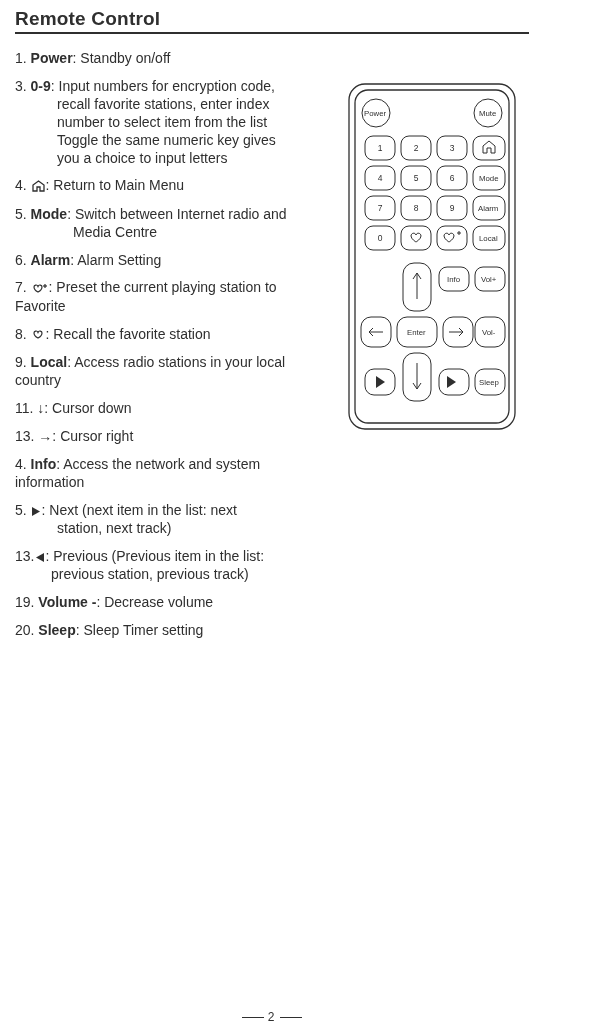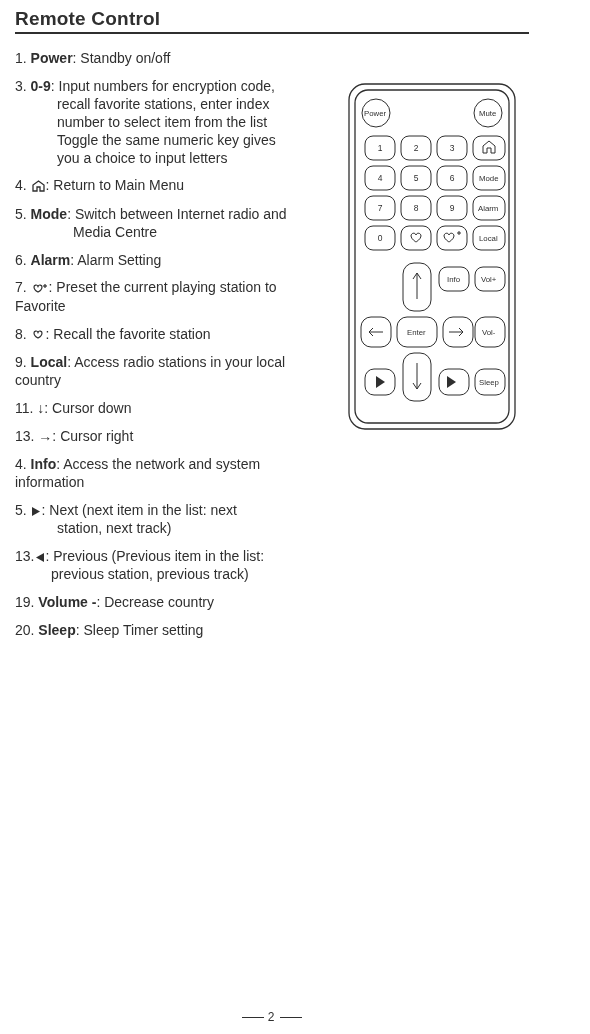--- a/index.html
+++ b/index.html
@@ -49,21 +49,21 @@
         <div class="itm"><span class="n">9. </span><span class="b">Local</span><span>: Access radio stations in your local</span><br><span>country</span></div>
         <div class="itm"><span class="n">11. </span><span class="ico"><span class="arrow">↓</span></span><span>: Cursor down</span></div>
         <div class="itm"><span class="n">13. </span><span class="ico"><span class="arrow">→</span></span><span>: Cursor right</span></div>
         <div class="itm"><span class="n">4. </span><span class="b">Info</span><span>: Access the network and system</span><br><span>information</span></div>
         <div class="itm nested"><span class="n">5. </span><span class="ico"><svg width="11" height="11" style="display:inline-block;vertical-align:-2px">
               <path d="M1 1l8 4.5L1 10z" fill="#2f2f2f"></path>
             </svg></span><span>: Next (next item in the list: next</span><span class="sub" style="padding-left:42px">station, next track)</span></div>
         <div class="itm nested"><span class="n">13.</span><span class="ico"><svg width="11" height="11" style="display:inline-block;vertical-align:-2px">
               <path d="M10 1L2 5.5 10 10z" fill="#2f2f2f"></path>
             </svg></span><span>: Previous (Previous item in the list:</span><span class="sub" style="padding-left:36px">previous station, previous track)</span></div>
-        <div class="itm"><span class="n">19. </span><span class="b">Volume -</span><span>: Decrease country</span></div>
+        <div class="itm"><span class="n">19. </span><span class="b">Volume -</span><span>: Decrease volume</span></div>
         <div class="itm"><span class="n">20. </span><span class="b">Sleep</span><span>: Sleep Timer setting</span></div>
       </div>
 
     <div class="right">
       <svg class="remote" viewBox="0 0 174 350">
 
         <rect class="body" x="4" y="1" width="166" height="345" rx="16"></rect>
         <rect class="body" x="10" y="7" width="154" height="333" rx="13"></rect>
 
         <circle class="thin" cx="31" cy="30" r="14"></circle>

